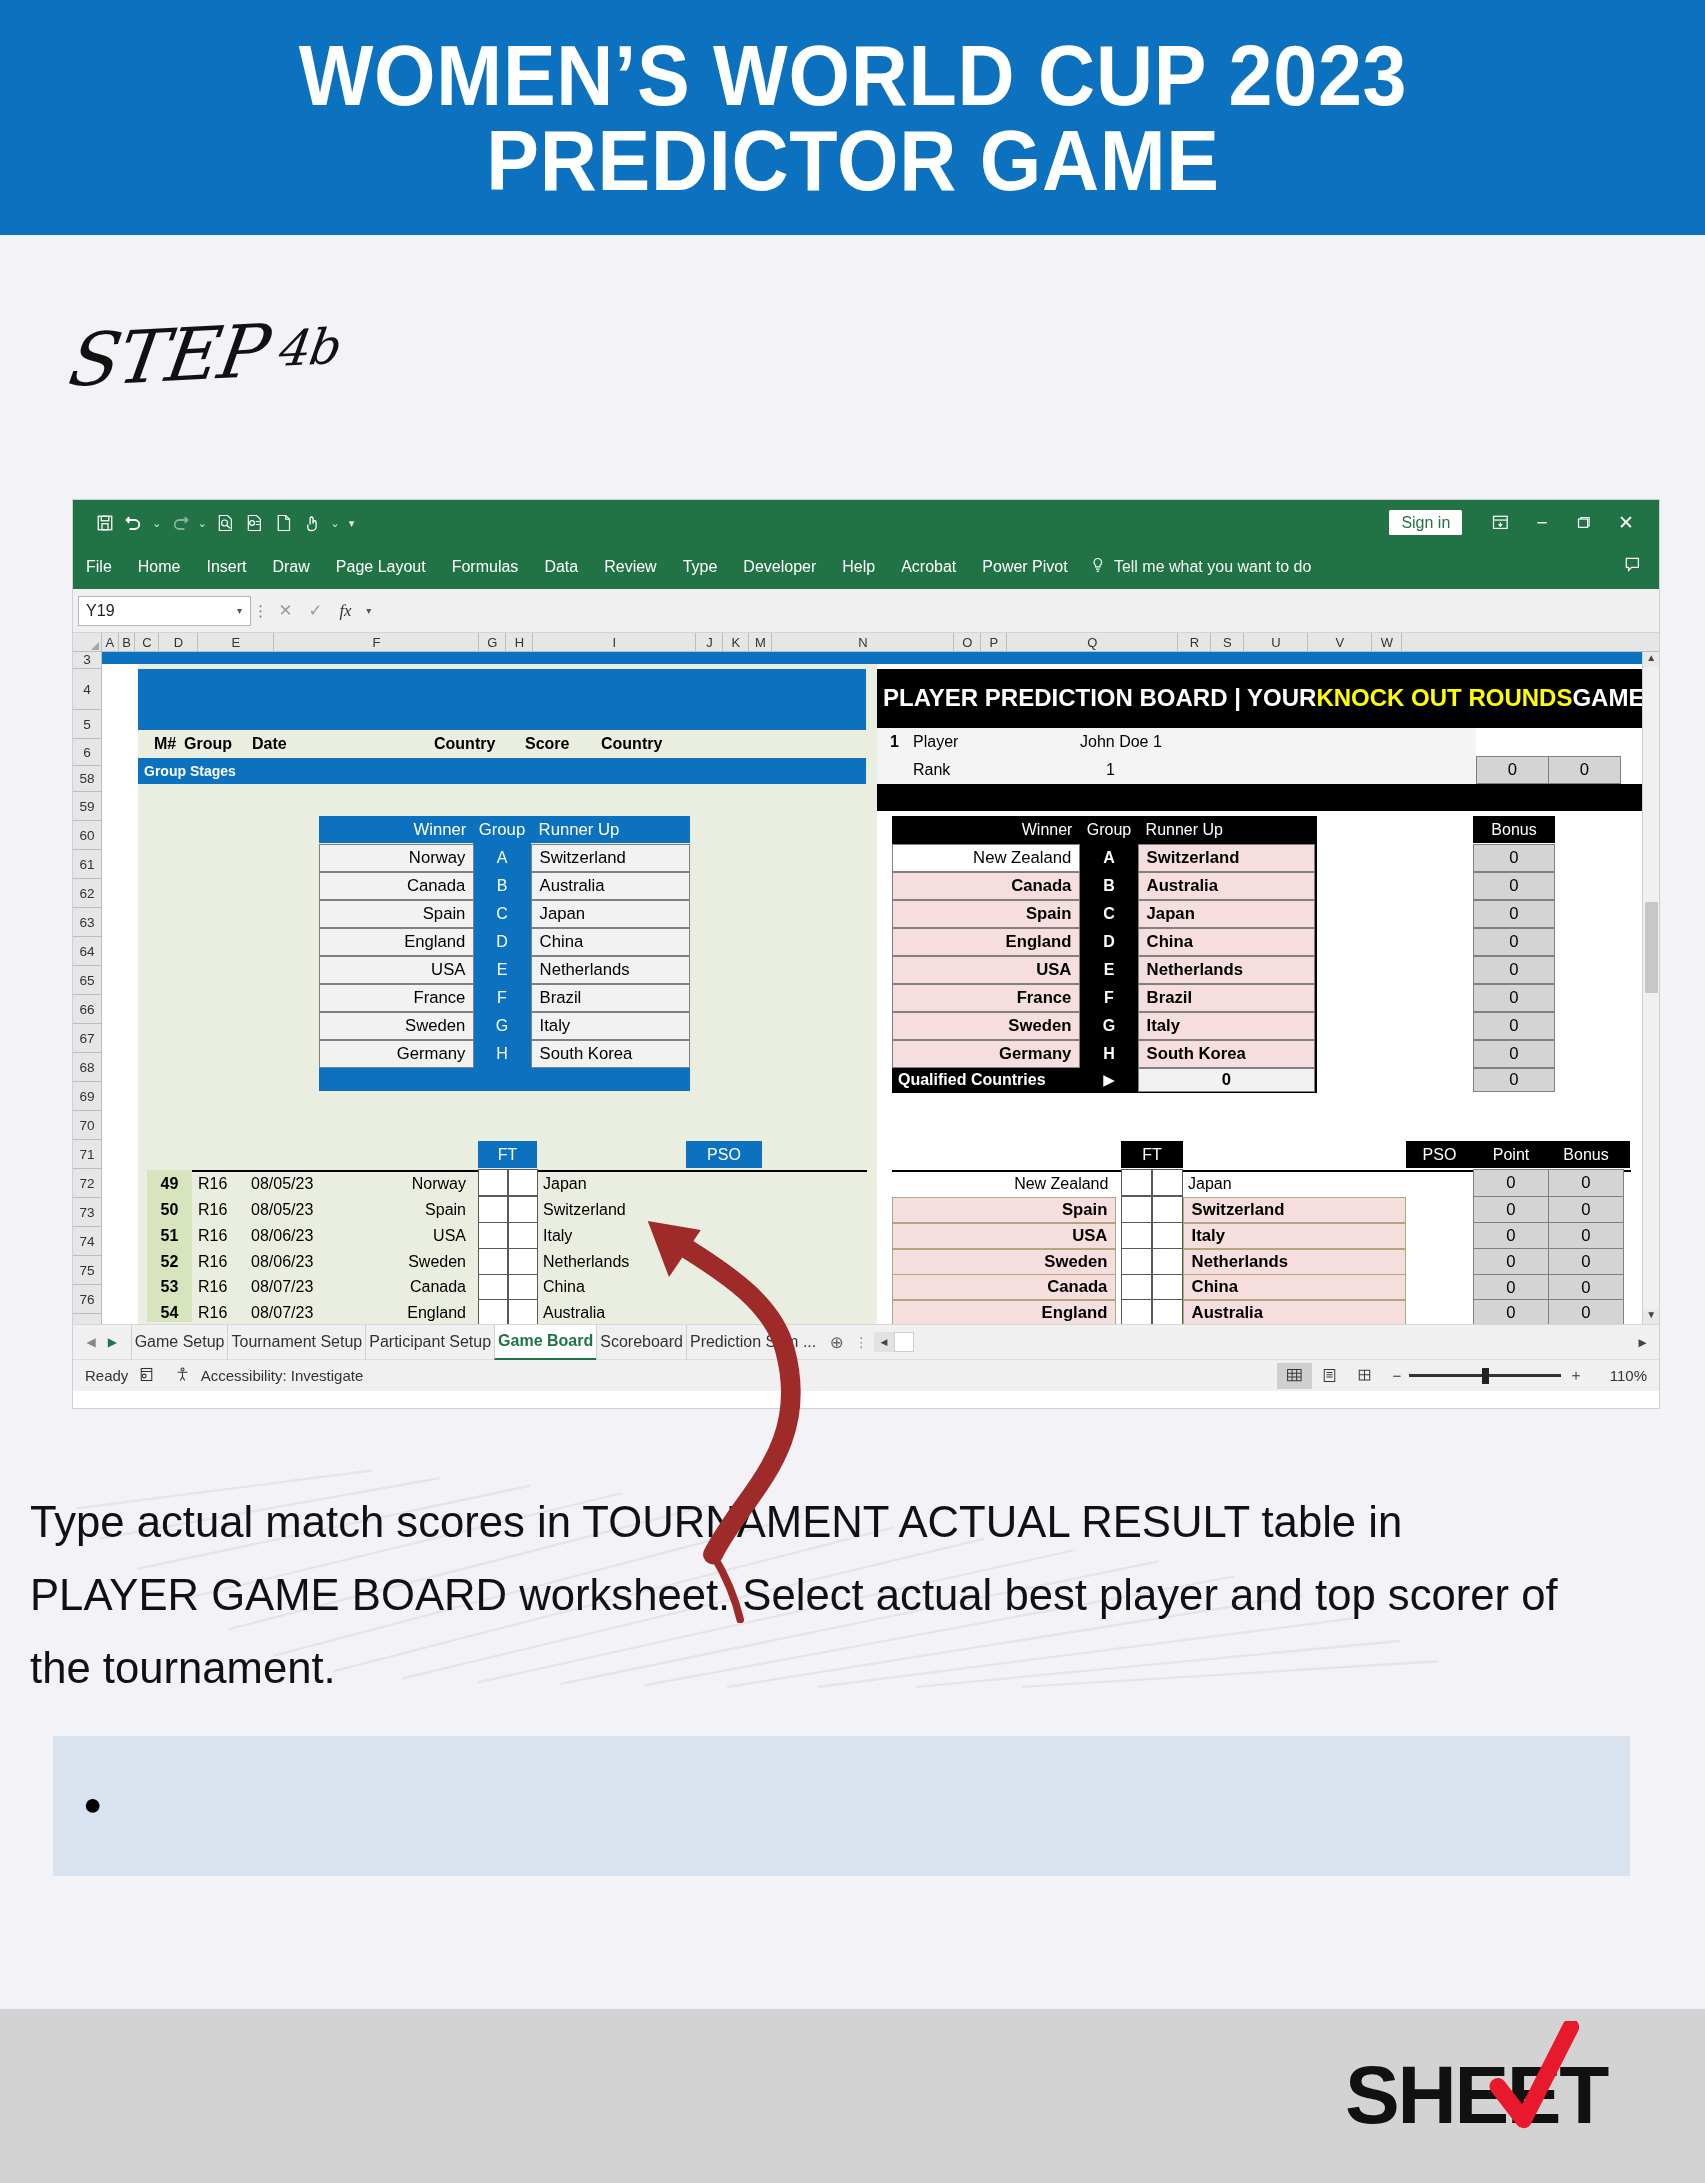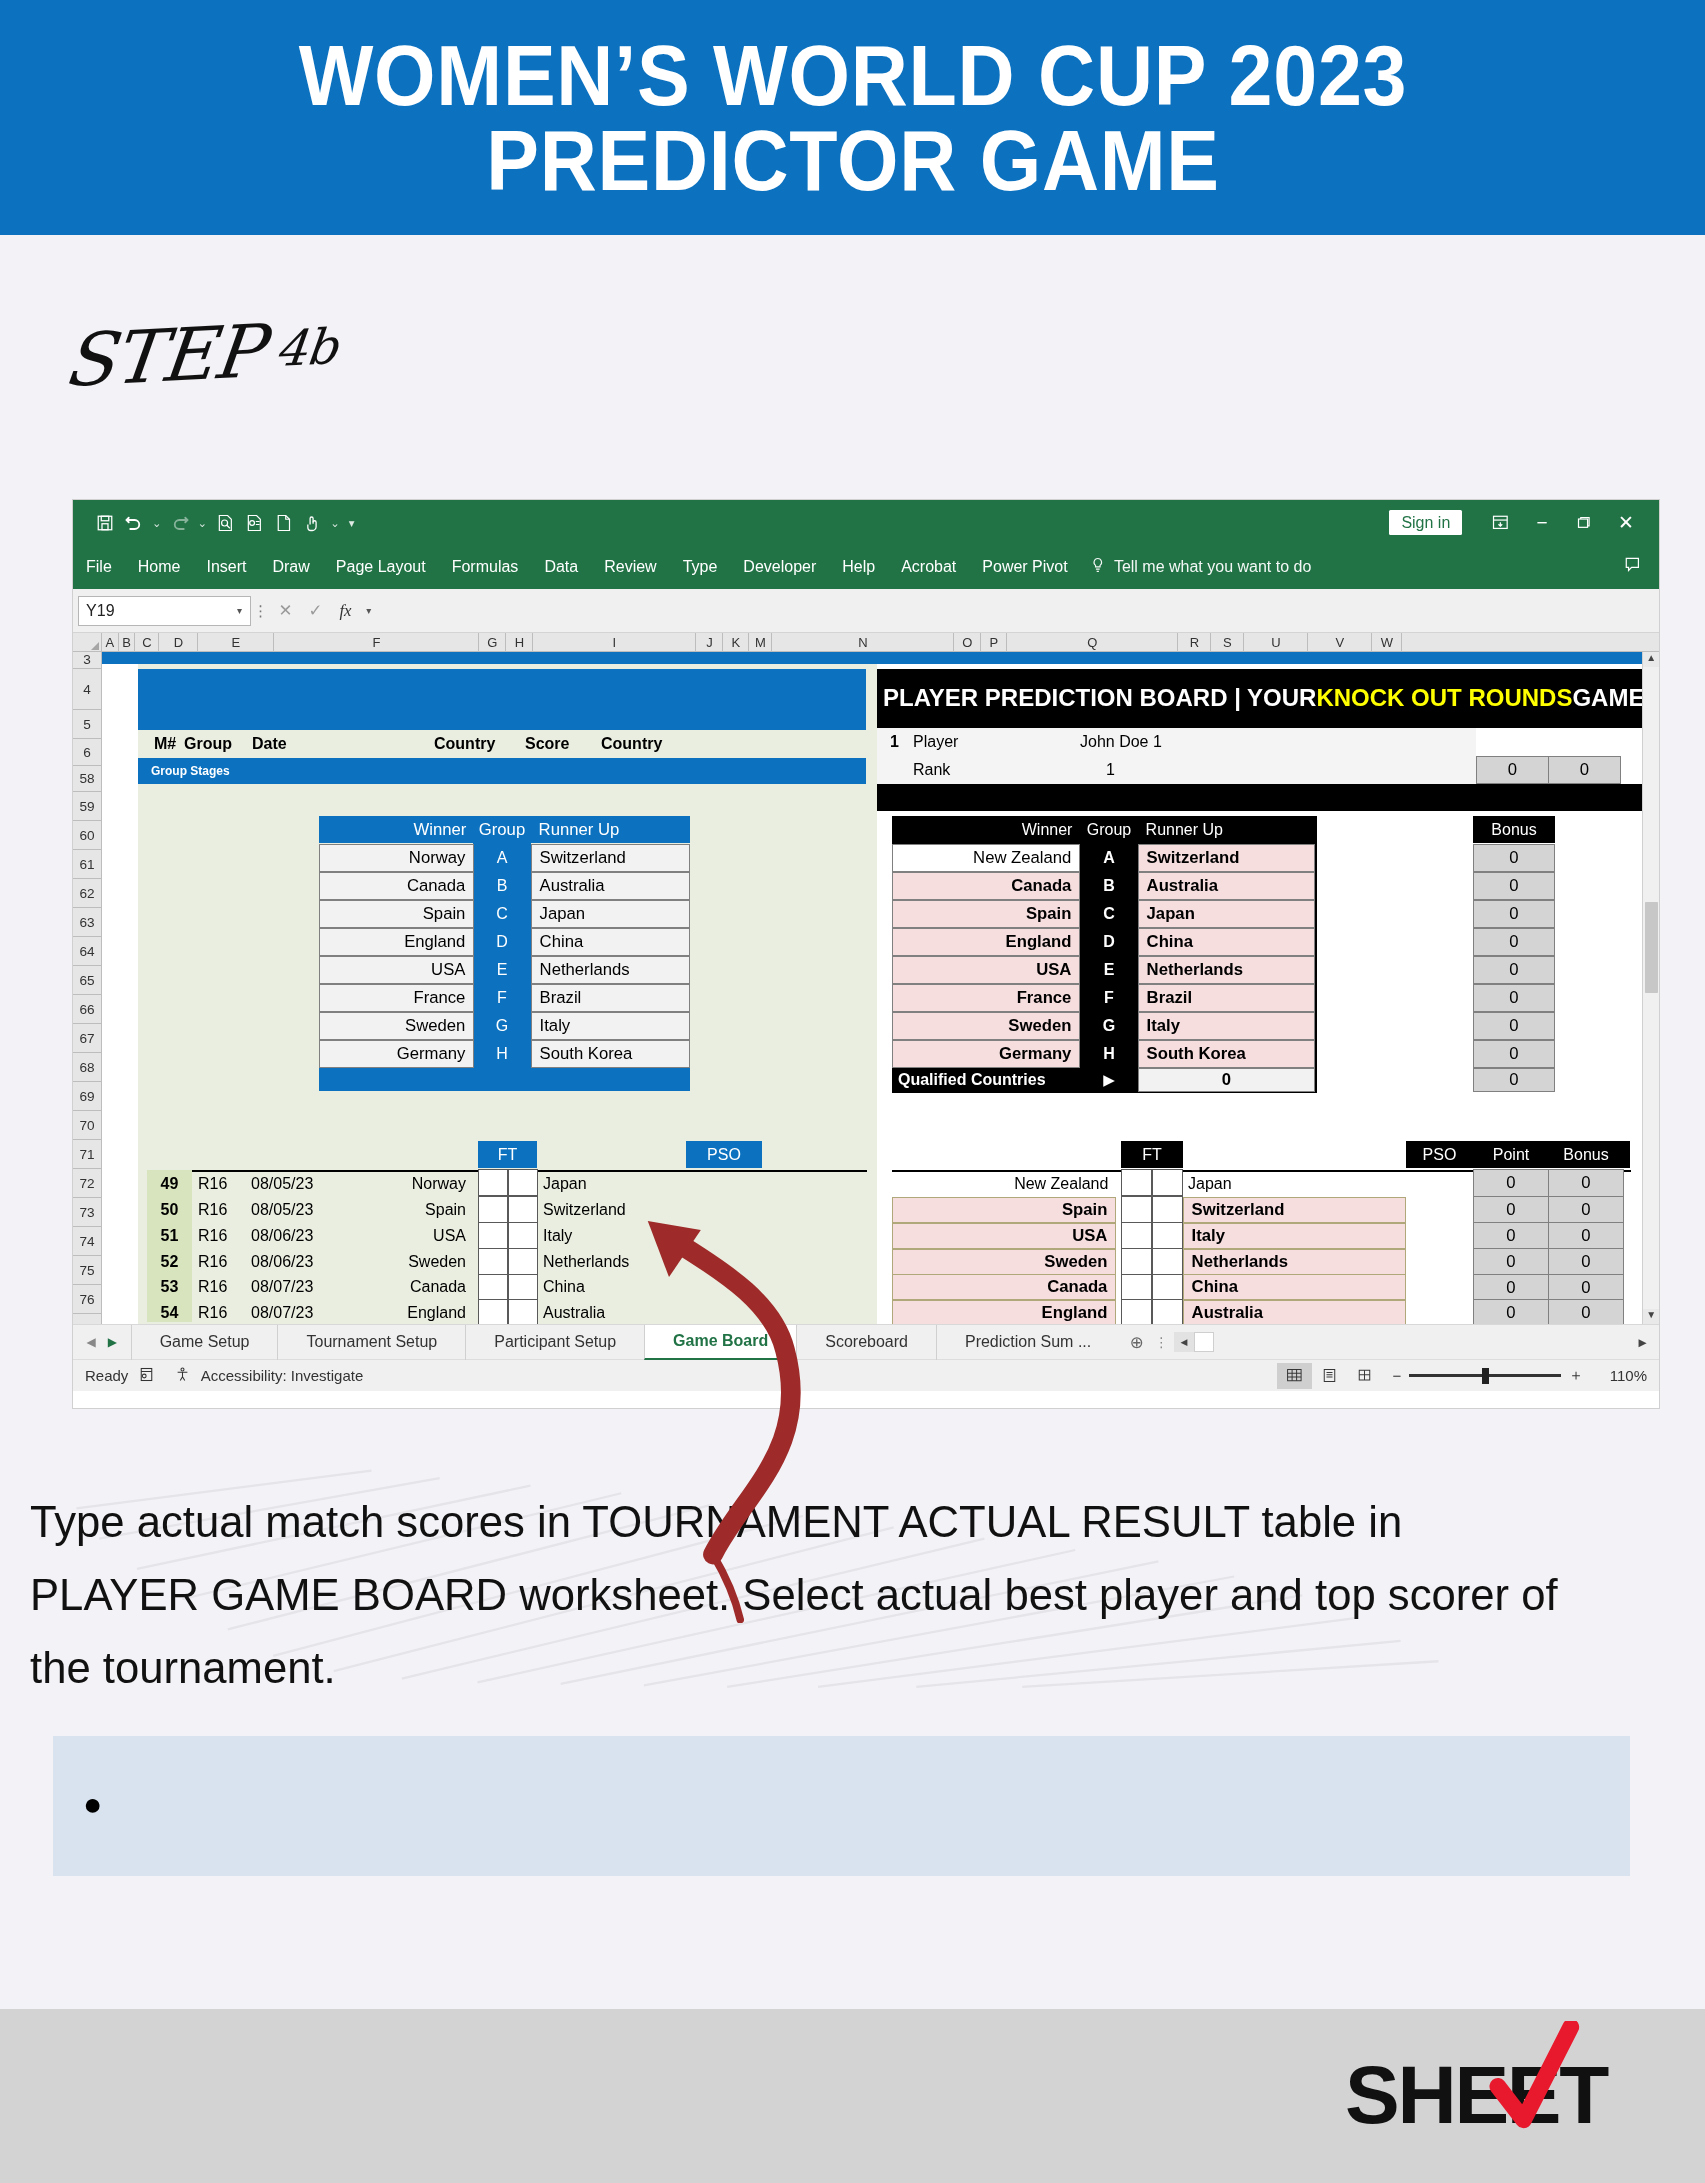--- a/index.html
+++ b/index.html
@@ -151,21 +151,21 @@
   .greycell{ background:#d4d4d4; justify-content:center; }
   .emptybox{ background:#fff; border:0.8px solid #595959; }
 
   
   .tabbar{
     height:35px; background:#f0f0f0; display:flex; align-items:center;
     border-top:0.8px solid #d8d8d8; font-size:16px; color:#333;
   }
   .tabnav{ display:flex; gap:12px; padding:0 13.6px; color:#888; font-size:12px;}
   .tabnav .on{ color:#217346; }
-  .tabbar .tab{ padding:0 28px; height:35px; display:flex; align-items:center;
+  .tabbar .tab{ padding:0 3px; height:35px; display:flex; align-items:center;
                 border-left:0.8px solid #d0d0d0;}
   .tabbar .tab.active{ background:#fff; color:#217346; font-weight:bold;
                        border-bottom:2.3px solid #217346;}
   .tabbar .plus{ margin:0 10.6px; font-size:16.7px; color:#666;}
   .tabbar .dots{ color:#888; font-size:13.6px;}
   .hscroll{ margin-left:6px; display:flex; align-items:center;}
   .hscroll .hsa{ width:20px;height:20px;background:#e2e2e2;display:flex;align-items:center;
                  justify-content:center;font-size:9px;color:#444;}
   .hscroll .hsb{ width:20px;height:20px;background:#fff;border:0.8px solid #cfcfcf;}
   .tabbar .spacer{ flex:1; }
@@ -420,21 +420,21 @@
       <div class="bluebar" style="left:36px;top:16.7px;width:728px;height:61px;"></div>
 
       <div class="cell bold" style="left:52px;top:79px;width:30px;height:26px;">M#</div>
       <div class="cell bold" style="left:82px;top:79px;width:61px;height:26px;">Group</div>
       <div class="cell bold" style="left:150px;top:79px;width:91px;height:26px;">Date</div>
       <div class="cell bold" style="left:332px;top:79px;width:83px;height:26px;">Country</div>
       <div class="cell bold" style="left:423px;top:79px;width:61px;height:26px;">Score</div>
       <div class="cell bold" style="left:499px;top:79px;width:91px;height:26px;">Country</div>
 
       <div class="bluebar" style="left:36px;top:106px;width:728px;height:26px;"></div>
-      <div class="cell bold" style="left:42px;top:106px;width:227px;height:26px;color:#fff;font-size:12px;margin-left:7px;">Group Stages</div>
+      <div class="cell bold" style="left:42px;top:106px;width:227px;height:26px;color:#fff;font-size:14px;">Group Stages</div>
 
       <div class="tblcell hdrcell rgt" style="left:217px;top:164px;width:155px;height:27px;padding-right:7.6px;">Winner</div>
       <div class="tblcell hdrcell ctr" style="left:371px;top:164px;width:58px;height:27px;">Group</div>
       <div class="tblcell hdrcell" style="left:429px;top:164px;width:159px;height:27px;padding-left:7.6px;">Runner Up</div>
 
       <div class="bluebar" style="left:371px;top:164px;width:58px;height:258px;"></div>
       <div class="bluebar" style="left:217px;top:385px;width:371px;height:27px;"></div>
 
       <div class="tblcell hdrcell rgt" style="left:217px;top:164px;width:155px;height:27px;padding-right:7.6px;">Winner</div>
       <div class="tblcell hdrcell ctr" style="left:371px;top:164px;width:58px;height:27px;">Group</div>

